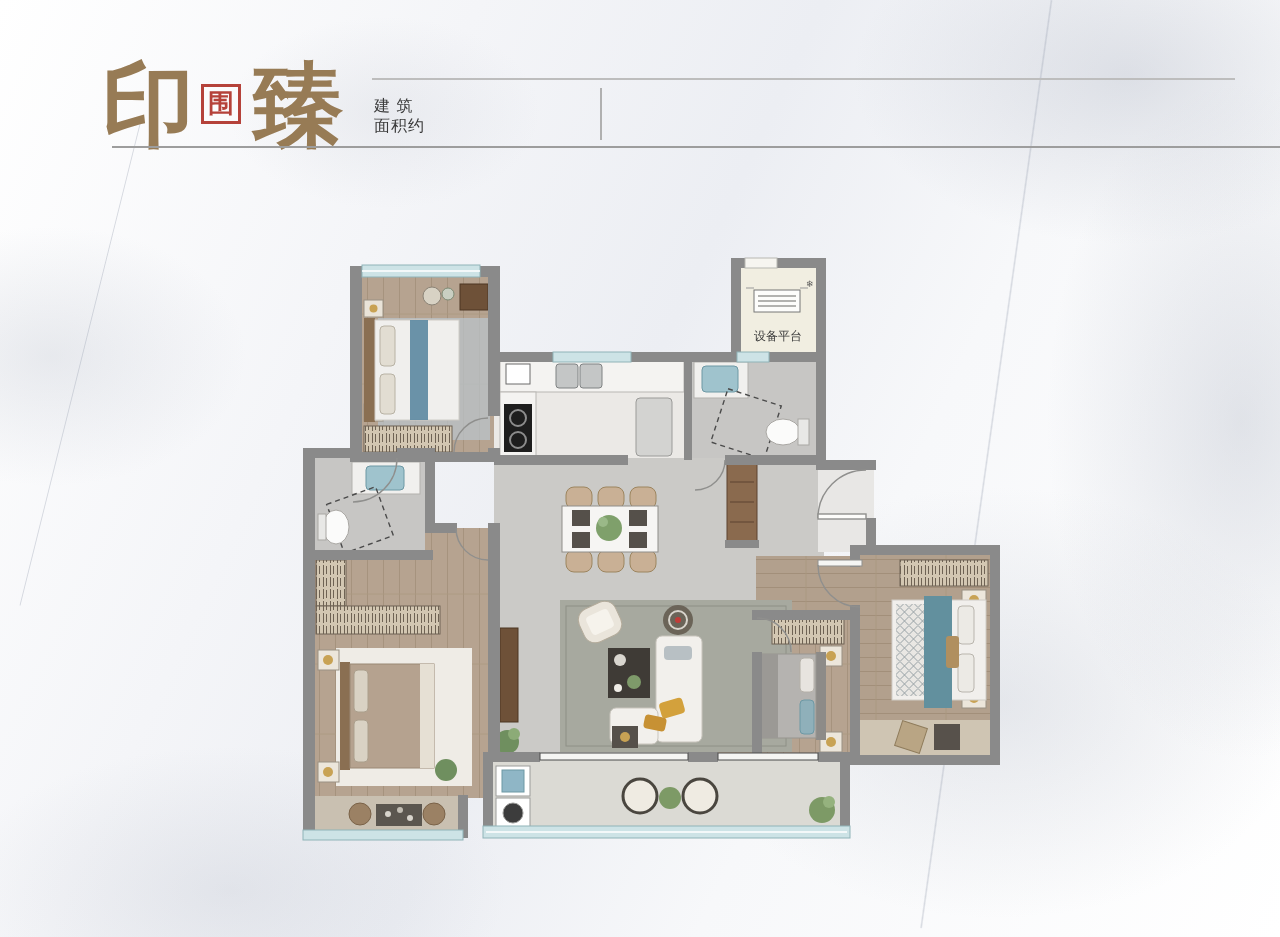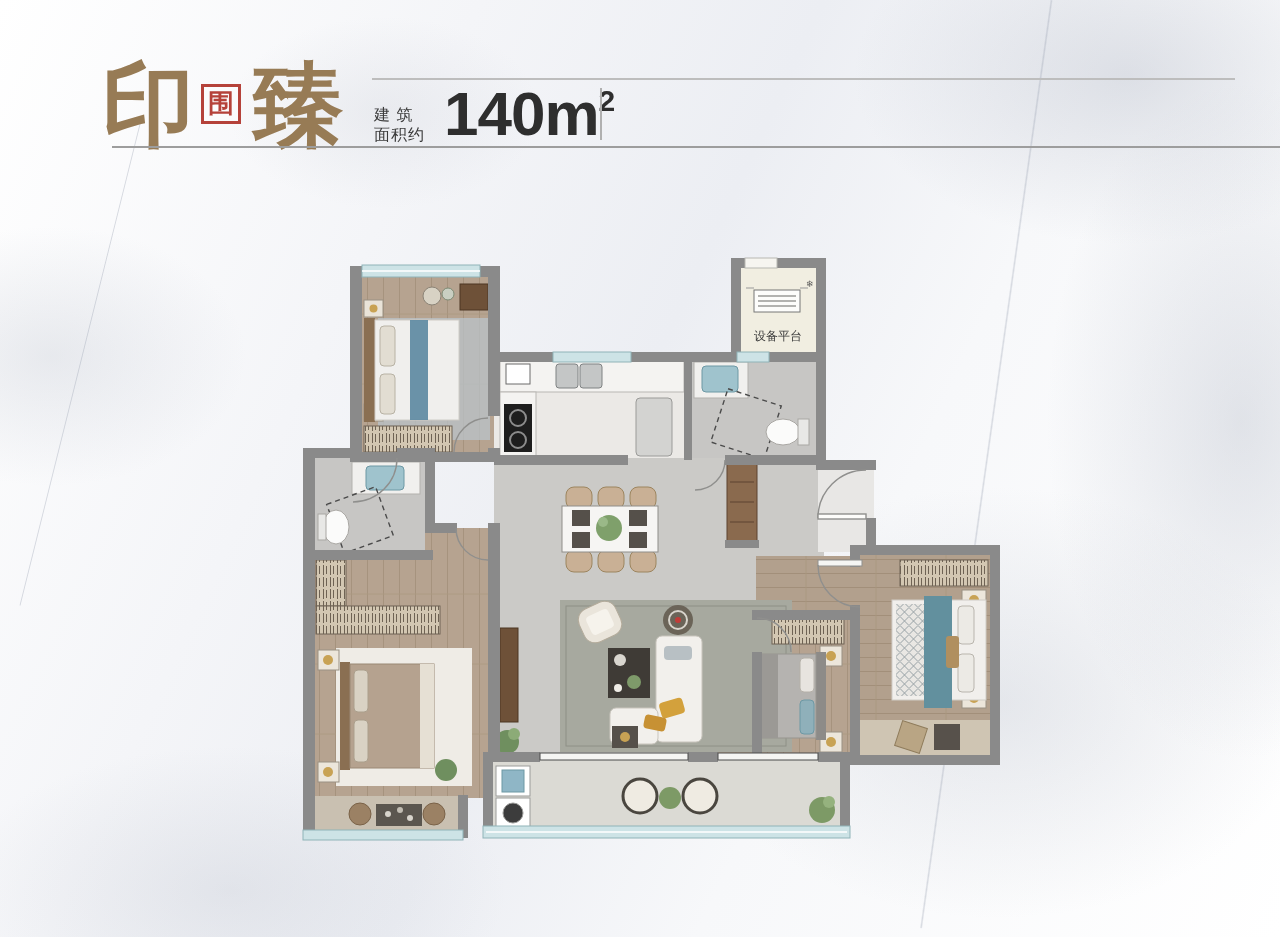--- a/index.html
+++ b/index.html
@@ -26,21 +26,21 @@
   .tc-left{left:102px;}
   .tc-right{left:252px;}
   .seal{
     position:absolute;left:201px;top:84px;width:34px;height:34px;
     border:3px solid #b5423a;color:#b5423a;
     font-family:"Liberation Serif", serif;font-weight:bold;font-size:26px;line-height:34px;text-align:center;
     background:rgba(255,255,255,.35);
   }
   .topline{position:absolute;left:372px;top:78px;width:863px;height:0;border-top:2px solid #bdbdbd;}
   .bottomline{position:absolute;left:112px;top:146px;width:1168px;height:0;border-top:2px solid #9d9d9d;}
-  .area-label{position:absolute;left:374px;top:105px;width:62px;color:#3a3a3a;font-size:16px;line-height:20px;letter-spacing:1px;}
+  .area-label{position:absolute;left:374px;top:96px;width:62px;color:#3a3a3a;font-size:16px;line-height:20px;letter-spacing:1px;}
   .area-label .l1{display:flex;justify-content:space-between;}
   .area-value{position:absolute;left:444px;top:78px;color:#2e2e2e;font-size:62px;font-weight:bold;letter-spacing:-1px;}
   .area-value sup{font-size:30px;vertical-align:24px;}
   .vdiv{position:absolute;left:600px;top:88px;width:2px;height:52px;background:#b0b0b0;}
   .layout-text{position:absolute;left:624px;top:86px;color:#2e2e2e;font-size:44px;font-family:"Liberation Serif", serif;letter-spacing:4px;}
   svg{position:absolute;left:0;top:0;z-index:2;}
   svg text{font-family:"Liberation Sans", sans-serif;}
 </style>
 </head>
 <body>
@@ -51,21 +51,20 @@
 
 <div class="header">
   <span class="title-char tc-left">印</span>
   <span class="seal">围</span>
   <span class="title-char tc-right">臻</span>
   <div class="topline"></div>
   <div class="area-label">
     <div class="l1">建 筑</div>
     <div class="l2">面积约</div>
   </div>
-  <div class="area-value"><span>140m</span><sup>2</sup></div>
   <div class="vdiv"></div>
   <div class="bottomline"></div>
 </div>
 
 <svg width="1280" height="937" viewBox="0 0 1280 937">
   <defs>
     <pattern id="hatch" width="7" height="12" patternUnits="userSpaceOnUse">
       <rect width="7" height="12" fill="#d3c7b2"></rect>
       <path d="M1.5,1 V11 M4.5,2 V10" stroke="#6f6354" stroke-width="1" fill="none"></path>
     </pattern>

